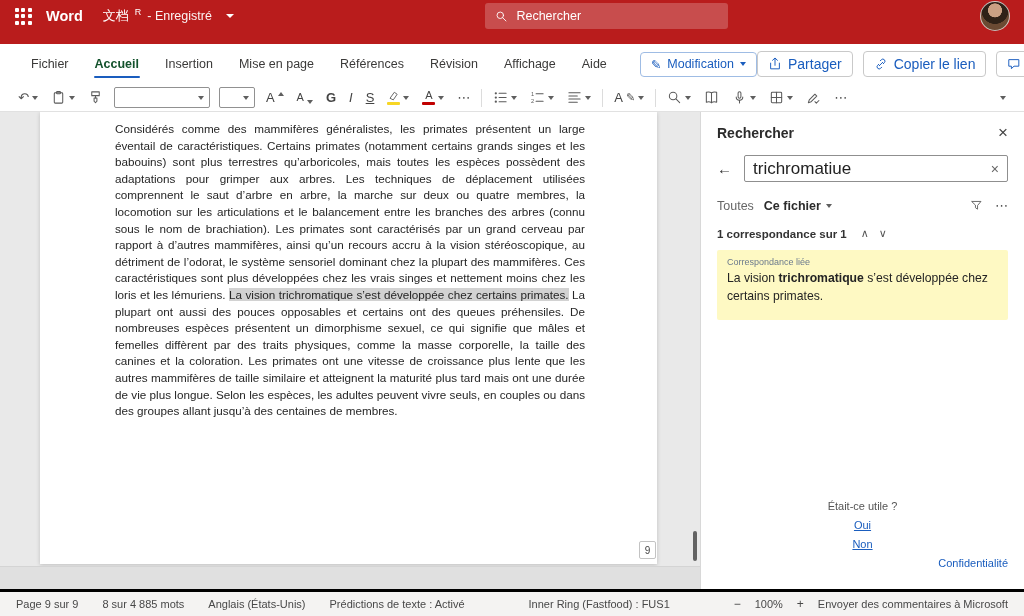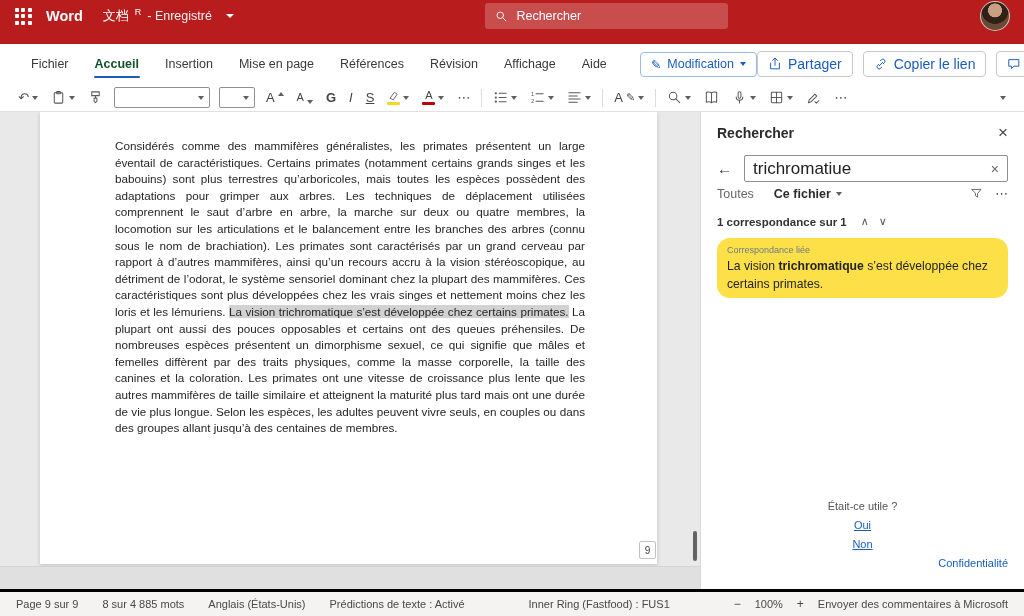--- a/index.html
+++ b/index.html
@@ -50,45 +50,45 @@
   .colorbar{display:flex;flex-direction:column;align-items:center;line-height:1;}
   .colorbar .bar{width:13px;height:3px;margin-top:1px;border-radius:1px;}
   .tdiv{width:1px;height:18px;background:#dcdcdc;flex:0 0 auto;}
   .glyph{font-size:13px;color:#555;line-height:1;}
   .sp{flex:1;}
 
   
   .main{flex:1;display:flex;min-height:0;}
   .doc-area{flex:1;background:#e9e9e9;position:relative;overflow:hidden;}
   .page{position:absolute;left:40px;top:0;width:617px;height:452px;background:#fff;box-shadow:0 1px 4px rgba(0,0,0,.18);}
-  .doc-text{position:absolute;left:75px;top:26px;width:470px;font-size:11.7px;line-height:16.6px;color:#262626;text-align:justify;}
+  .doc-text{position:absolute;left:75px;top:9px;width:470px;font-size:11.7px;line-height:16.6px;color:#262626;text-align:justify;}
   .hl{background:#d2d2d2;}
   .page-num-tip{position:absolute;right:44px;bottom:30px;min-width:17px;height:18px;background:#fff;border:1px solid #c3c3c3;border-radius:2px;font-size:10px;color:#444;display:flex;align-items:center;justify-content:center;padding:0 3px;}
   .v-thumb{position:absolute;right:3px;bottom:28px;width:4px;height:30px;background:#636363;border-radius:2px;cursor:pointer;}
   .h-scroll{position:absolute;left:0;right:0;bottom:0;height:23px;background:#e0e0e0;border-top:1px solid #d4d4d4;cursor:pointer;}
 
   
   .pane{width:324px;flex:0 0 auto;background:#fff;border-left:1px solid #d8d8d8;display:flex;flex-direction:column;padding:12px 16px 20px;}
   .pane-head{display:flex;align-items:center;justify-content:space-between;}
   .pane-title{font-size:14px;font-weight:bold;color:#2b2b2b;}
   .x{font-size:17px;color:#444;cursor:pointer;line-height:1;}
   .srch-row{display:flex;align-items:center;gap:12px;margin-top:14px;}
   .back{font-size:15px;color:#333;cursor:pointer;line-height:1;}
   .find-input{flex:1;border:1px solid #8f8f8f;border-radius:2px;height:27px;display:flex;align-items:center;padding:0 8px;background:#fff;}
   .find-input input{border:none;outline:none;flex:1;font-size:17px;color:#222;font-family:inherit;background:transparent;}
   .clear-x{color:#666;font-size:14px;cursor:pointer;line-height:1;}
-  .scope-row{display:flex;align-items:center;gap:20px;margin-top:4px;font-size:12.5px;color:#666;}
+  .scope-row{display:flex;align-items:center;gap:10px;margin-top:16px;font-size:12.5px;color:#666;}
   .scope-file{display:flex;align-items:center;gap:5px;color:#2b2b2b;font-weight:bold;cursor:pointer;}
   .scope-right{margin-left:auto;display:flex;align-items:center;gap:12px;color:#555;}
   .pane-ellipsis{font-size:13px;color:#555;cursor:pointer;}
   .match-row{display:flex;align-items:center;gap:14px;margin-top:14px;}
   .match-count{font-size:11.5px;font-weight:bold;color:#333;}
   .nav-arrows{display:flex;gap:10px;color:#555;font-size:11px;}
   .nav-arrows span{cursor:pointer;}
-  .result-card{margin-top:10px;background:#fde047;border-radius:13px;padding:7px 10px 5px;cursor:pointer;}
+  .result-card{margin-top:10px;background:#fef9c3;border-radius:2px;padding:7px 10px 15px;cursor:pointer;}
   .result-label{font-size:9px;color:#6b7a8d;}
   .result-text{font-size:12.2px;color:#242424;line-height:1.45;margin-top:3px;}
   .pane-footer{margin-top:auto;display:flex;align-items:center;gap:7px;font-size:11px;color:#555;flex-direction:column;}
   .lnk{color:#1a5dbe;text-decoration:underline;cursor:pointer;}
   .privacy{margin-left:auto;color:#1a5dbe;cursor:pointer;}
 
   
   .statusbar{height:27px;flex:0 0 auto;background:#f4f3f2;border-top:3px solid #000000;display:flex;align-items:center;padding:0 16px;font-size:11px;color:#484848;gap:24px;}
   .sb-item{white-space:nowrap;cursor:pointer;}
   .sb-center{flex:1;text-align:center;white-space:nowrap;}

